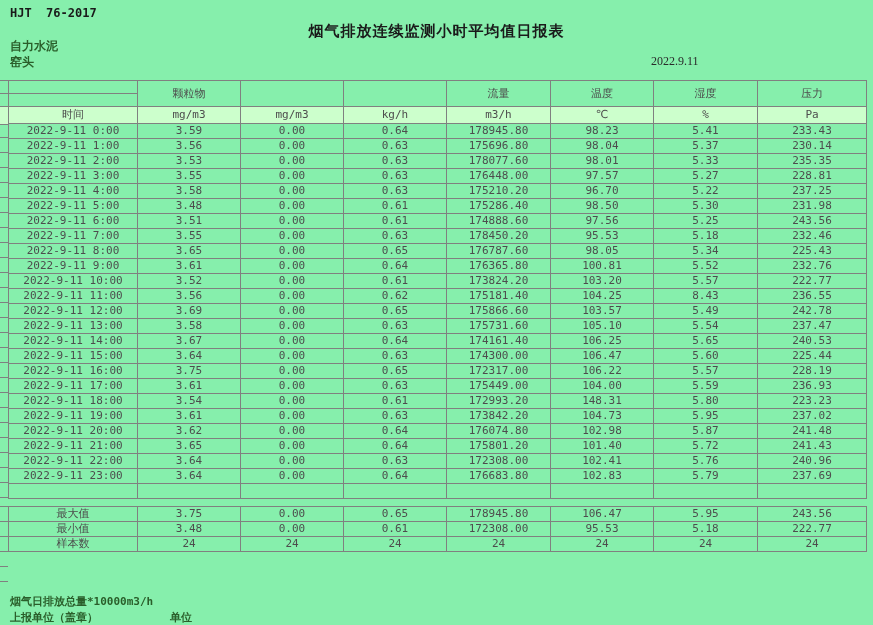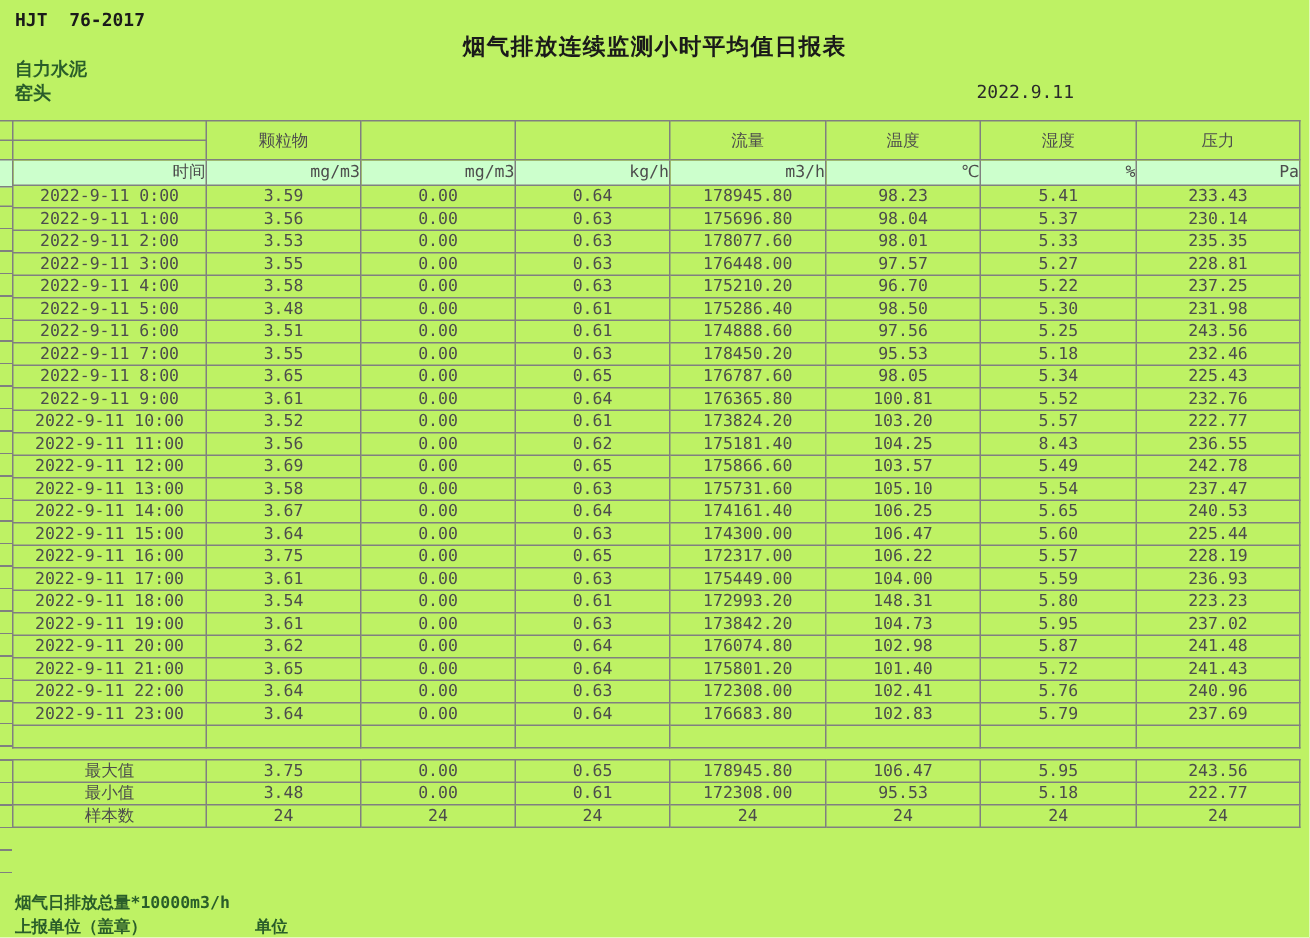--- a/index.html
+++ b/index.html
@@ -1,31 +1,31 @@
 <!DOCTYPE html>
 <html style="--row-band: #ccffcc; --accent-text: #2a5e2a; --border: #808080; --text: #4d4d4d;"><head>
 <meta charset="utf-8">
 <style>
   html,body{margin:0;padding:0;background:#fff;}
-  .page{position:relative;width:873px;height:625px;background:#bef264;overflow:hidden;
+  .page{position:relative;width:873px;height:625px;background:#86efac;overflow:hidden;
         font-family:"DejaVu Sans Mono","DejaVu Sans",monospace;color:var(--text,#4d4d4d);}
   .doc-code{position:absolute;left:10px;top:6px;font-size:12px;font-weight:bold;color:#1a1a1a;white-space:pre;}
   .title{position:absolute;left:0;top:22px;width:100%;text-align:center;font-size:15px;font-weight:bold;color:#1a1a1a;letter-spacing:1px;}
   .company{position:absolute;left:10px;top:38px;font-size:12px;font-weight:bold;color:var(--accent-text,#2a5e2a);}
   .station{position:absolute;left:10px;top:54px;font-size:12px;font-weight:bold;color:var(--accent-text,#2a5e2a);}
-  .date{position:absolute;left:651px;top:54px;font-size:12px;color:#2a2a2a;}
+  .date{position:absolute;left:651px;top:54px;font-size:12px;color:#2a2a2a;font-family:Liberation Serif, serif;}
 
   table.rpt{position:absolute;left:8px;border-collapse:collapse;table-layout:fixed;width:858px;font-size:11px;}
   table.rpt td{border:1px solid var(--border,#808080);text-align:center;padding:0;
                white-space:nowrap;overflow:hidden;height:14px;line-height:14px;color:var(--text,#4d4d4d);}
   #main-table{top:80px;}
   #summary-table{top:506px;}
   tr.hA td{height:12px;line-height:12px;}
   tr.hB td{height:12px;line-height:12px;}
-  tr.unit-row td{height:16px;line-height:16px;background:var(--row-band,#ccffcc);text-align:right;}
+  tr.unit-row td{height:16px;line-height:16px;background:var(--row-band,#ccffcc);}
   tr.empty-row td{height:14px;}
   td.glabel{font-size:11px;margin-top:37px;}
   
   .stub{position:absolute;left:0;width:8px;}
   .stub-line{height:1px;background:var(--border,#808080);}
   .stub-green{top:106px;height:17px;background:var(--row-band,#ccffcc);
               border-top:1px solid var(--border,#808080);border-bottom:1px solid var(--border,#808080);}
   .stub-rows{top:137px;height:362px;background:repeating-linear-gradient(to bottom,var(--border,#808080) 0 1px,transparent 1px 15px);}
   .stub-sum{top:506px;height:76px;background:repeating-linear-gradient(to bottom,var(--border,#808080) 0 1px,transparent 1px 15px);}
   .note{position:absolute;left:10px;top:594px;font-size:11px;font-weight:bold;color:var(--accent-text,#2a5e2a);}

